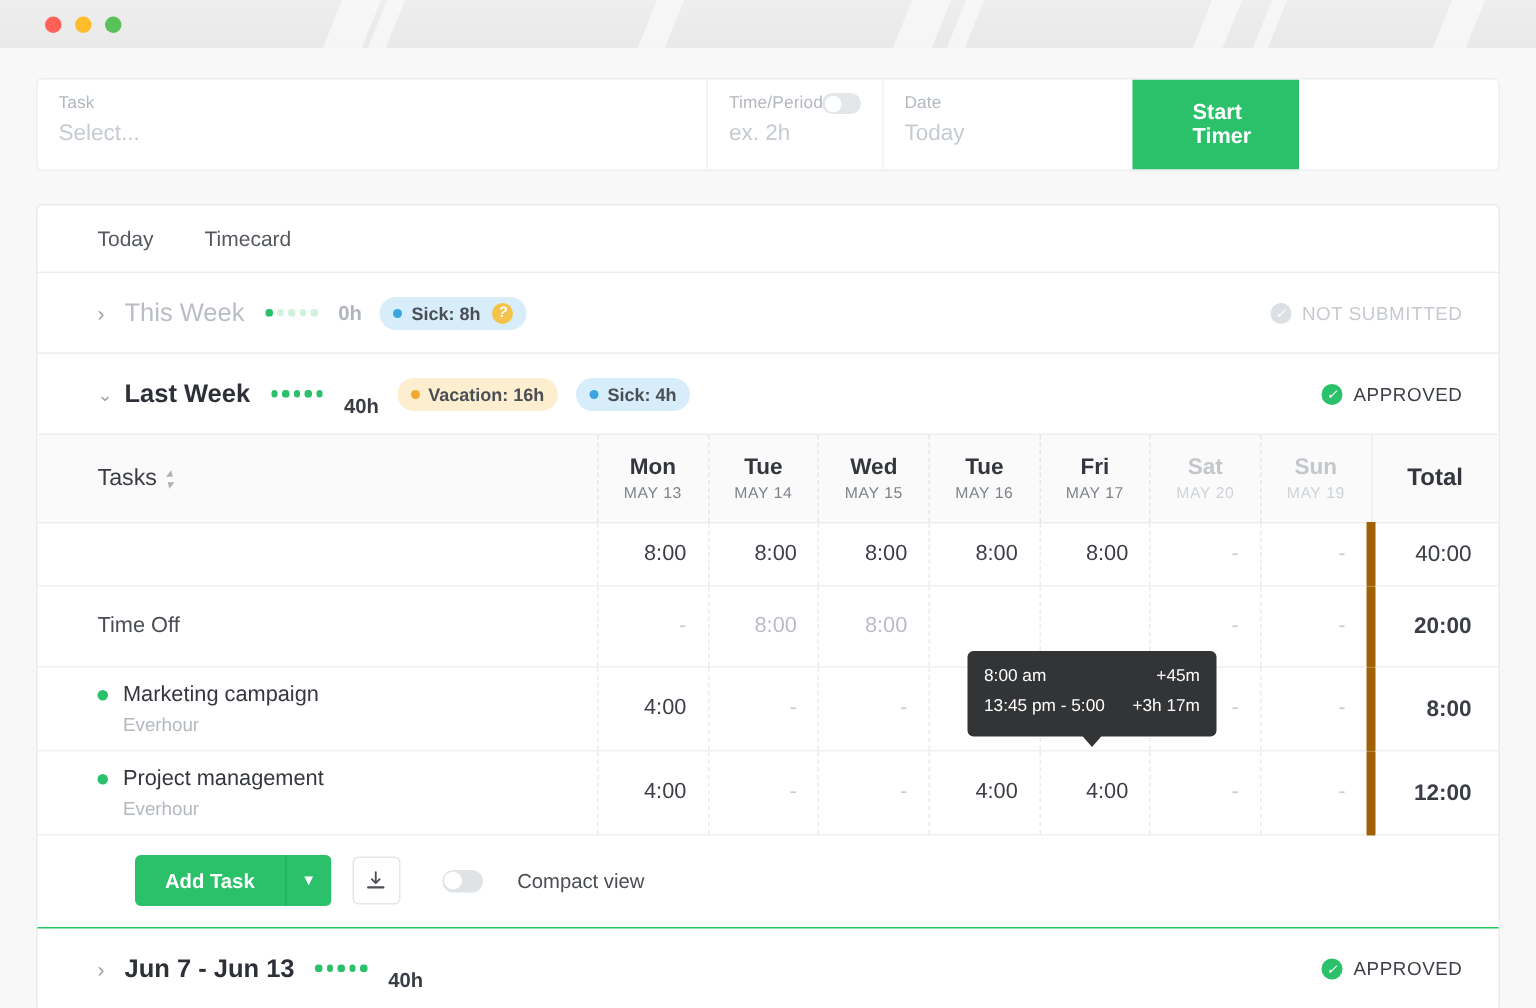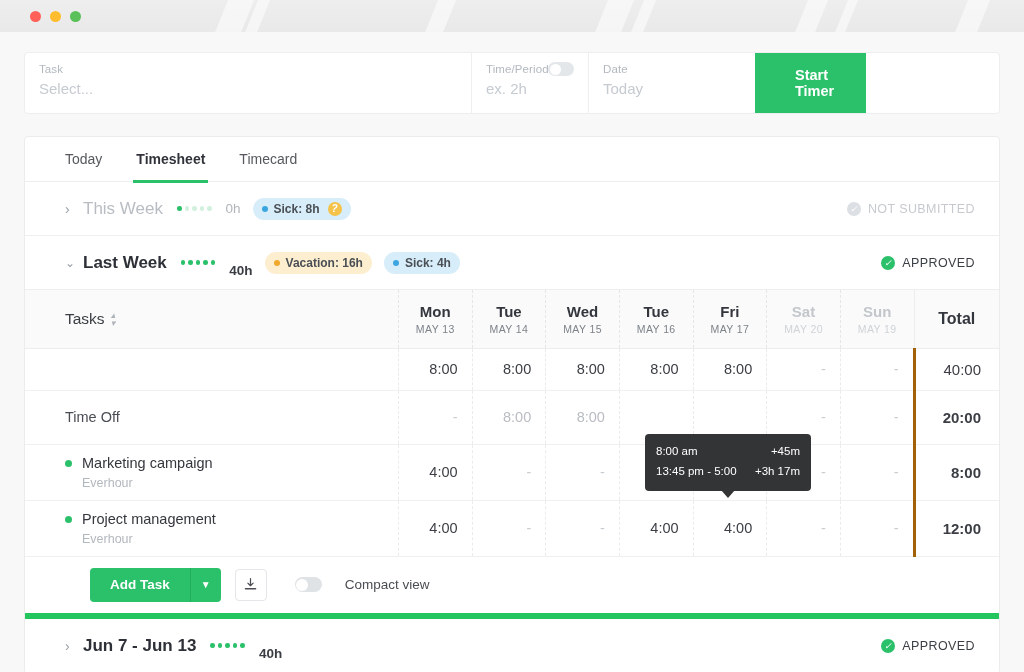--- a/index.html
+++ b/index.html
@@ -84,21 +84,21 @@
   }
   .caret { width: 16px; color: #9aa0a6; font-size: 14px; cursor: pointer; line-height: 1; }
   .caret.down { font-size: 12px; }
   .wk-title { font-size: 17px; font-weight: 600; margin-left: 2px; }
   .wk-title.muted { color: #b9bdc3; font-weight: 400; }
   .wk-title.dark { color: #2d3037; }
   .progdots { display: flex; gap: 3px; margin-left: 14px; }
   .pd { width: 4.5px; height: 4.5px; border-radius: 50%; background: #2bc06a; }
   .pd.off { background: #d2f0de; }
   .wk-hours { font-size: 13.5px; margin-left: 14px; }
-  .wk-hours.muted { color: #b0b5bb; }
+  .wk-hours.muted { color: #b0b5bb; font-weight: bold; }
   .wk-hours.dark { color: #3a3d43; font-weight: 600; margin-top: 16px; }
   .chip {
     display: inline-flex; align-items: center; gap: 6px;
     height: 22px; padding: 0 9px; border-radius: 11px;
     font-size: 12px; margin-left: 12px; font-weight: 600;
   }
   .chip .cdot { width: 6px; height: 6px; border-radius: 50%; }
   .chip.sick { background: #d7edfa; color: #4a4f55; }
   .chip.sick .cdot { background: #3ba5e0; }
   .chip.vac { background: #fdeed0; color: #4a4f55; }
@@ -137,21 +137,21 @@
   .tasks-h { font-size: 15.5px; color: #3a3d43; display: inline-flex; align-items: center; gap: 6px; cursor: pointer; }
   .sortico { display: inline-block; font-size: 9px; color: #aeb3b9; line-height: .9; }
 
   .ts tbody td {
     height: 48px; border-bottom: 1px solid #f0f0f0;
     border-left: 1px dashed #ebebeb;
     text-align: right; padding-right: 14px;
     font-size: 14.5px; color: #3b3e44;
   }
   .ts tbody td.first { border-left: none; text-align: left; padding-left: 40px; padding-right: 0; }
-  .ts tbody td.tot { border-left: 3px solid #a16207; font-weight: 600; font-size: 15px; padding-right: 18px; }
+  .ts tbody td.tot { border-left: 6px solid #a16207; font-weight: 600; font-size: 15px; padding-right: 18px; }
   .ts tbody td.dash { color: #c9ccd1; }
   .ts tbody td.soft { color: #b9bdc3; }
   .ts tbody tr.totalrow td { height: 42px; font-weight: 400; }
   .ts tbody tr.timeoff td { height: 54px; }
   .ts tbody tr.taskrow td { height: 56px; }
   .tname { display: flex; align-items: flex-start; gap: 10px; }
   .tbullet { width: 7px; height: 7px; border-radius: 50%; background: #2bc06a; margin-top: 6px; flex: none; }
   .tlabel { font-size: 14.5px; color: #34373d; line-height: 1.25; }
   .tsub { font-size: 12.5px; color: #b3b8be; margin-top: 3px; }
   .toff { font-size: 14.5px; color: #4a4d53; }
@@ -163,21 +163,21 @@
     padding: 8px 11px 9px 11px; z-index: 40;
   }
   .tt-line { display: flex; justify-content: space-between; font-size: 11.5px; line-height: 1.72; white-space: nowrap; }
   .tooltip::after {
     content: ""; position: absolute; left: 50%; margin-left: -7px; bottom: -7px;
     border-left: 7px solid transparent; border-right: 7px solid transparent;
     border-top: 8px solid #333436;
   }
 
   
-  .toolbar { height: 62px; display: flex; align-items: center; padding-left: 65px; gap: 14px; border-bottom: 6px solid #22c55e; }
+  .toolbar { height: 62px; display: flex; align-items: center; padding-left: 65px; gap: 14px; border-bottom: 1px solid #22c55e; }
   .addtask { display: flex; height: 34px; border-radius: 4px; overflow: hidden; cursor: pointer; }
   .addtask .main { background: #2bc06a; color: #ffffff; font-size: 13.5px; font-weight: 600; padding: 0 20px; display: flex; align-items: center; }
   .addtask .split { background: #2bc06a; width: 31px; display: flex; align-items: center; justify-content: center; border-left: 1px solid #25ad5e; color: #ffffff; font-size: 10px; }
   .iconbtn {
     width: 32px; height: 32px; border: 1px solid #e4e6e9; border-radius: 4px;
     background: #ffffff; display: flex; align-items: center; justify-content: center; cursor: pointer;
   }
   .toggle-lg { width: 27px; height: 15px; border-radius: 8px; background: #e0e3e6; position: relative; margin-left: 14px; cursor: pointer; }
   .toggle-lg::after { content:""; position:absolute; left:1.5px; top:1.5px; width:12px; height:12px; border-radius:50%; background:#ffffff; }
   .compact-lbl { font-size: 13.5px; color: #4a4d53; margin-left: 9px; }
@@ -221,21 +221,20 @@
         <div class="lbl">Date</div>
         <div class="val">Today</div>
       </div>
       <div class="start-timer">Start Timer</div>
     </div>
 
     <div class="card">
 
       <div class="tabs">
         <div class="tab">Today</div>
-        <div class="tab active">Timesheet</div>
         <div class="tab">Timecard</div>
       </div>
 
       <div class="weekrow">
         <span class="caret">›</span>
         <span class="wk-title muted">This Week</span>
         <span class="progdots">
           <i class="pd"></i>
             <i class="pd off"></i>
             <i class="pd off"></i>

